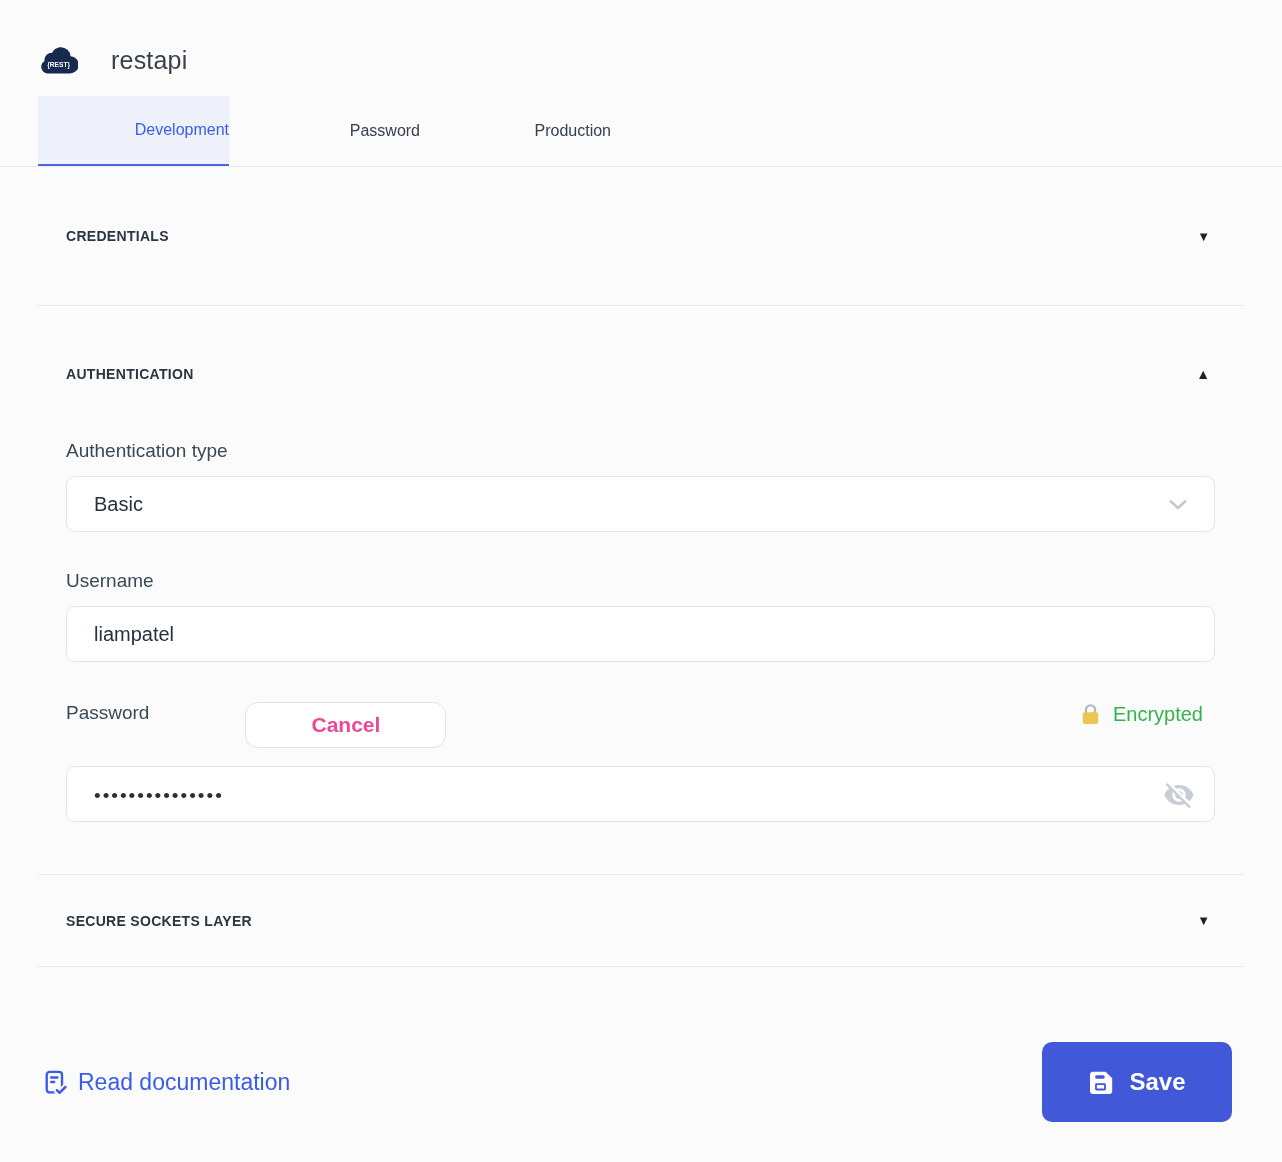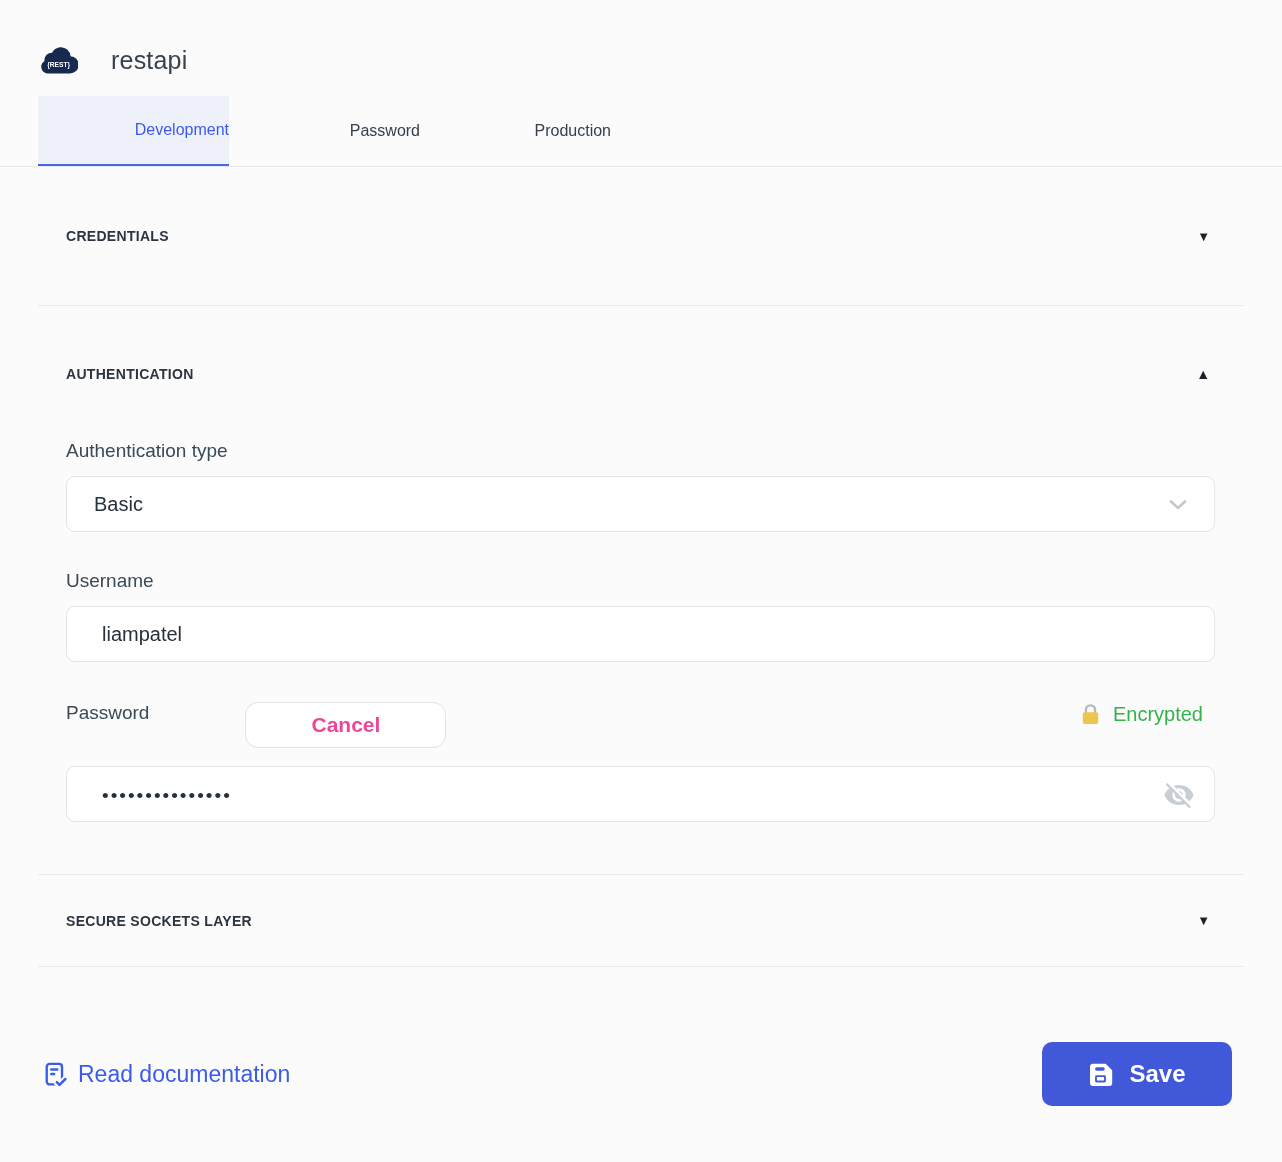--- a/index.html
+++ b/index.html
@@ -93,21 +93,21 @@
     color: #27313c;
   }
   .select-box { justify-content: space-between; cursor: pointer; }
   .text-input {
     font-family: "Liberation Sans", sans-serif;
     width: 1149px;
     height: 56px;
     background: #ffffff;
     border: 1px solid #e2e5e9;
     border-radius: 9px;
-    padding: 0 60px 0 35px;
+    padding: 0 60px 0 27px;
     font-size: 20px;
     color: #27313c;
     outline: none;
   }
   .field-group { margin-top: 38px; }
 
   .password-head {
     display: flex;
     margin-top: 40px;
     margin-bottom: 18px;
@@ -160,21 +160,21 @@
     display: flex;
     align-items: center;
     gap: 9px;
     color: #3b5ce9;
     font-size: 23px;
     text-decoration: none;
     cursor: pointer;
   }
   .save-btn {
     width: 190px;
-    height: 64px;
+    height: 80px;
     background: #4159d8;
     border: none;
     border-radius: 10px;
     display: flex;
     align-items: center;
     justify-content: center;
     gap: 14px;
     color: #ffffff;
     font-family: "Liberation Sans", sans-serif;
     font-size: 24px;

